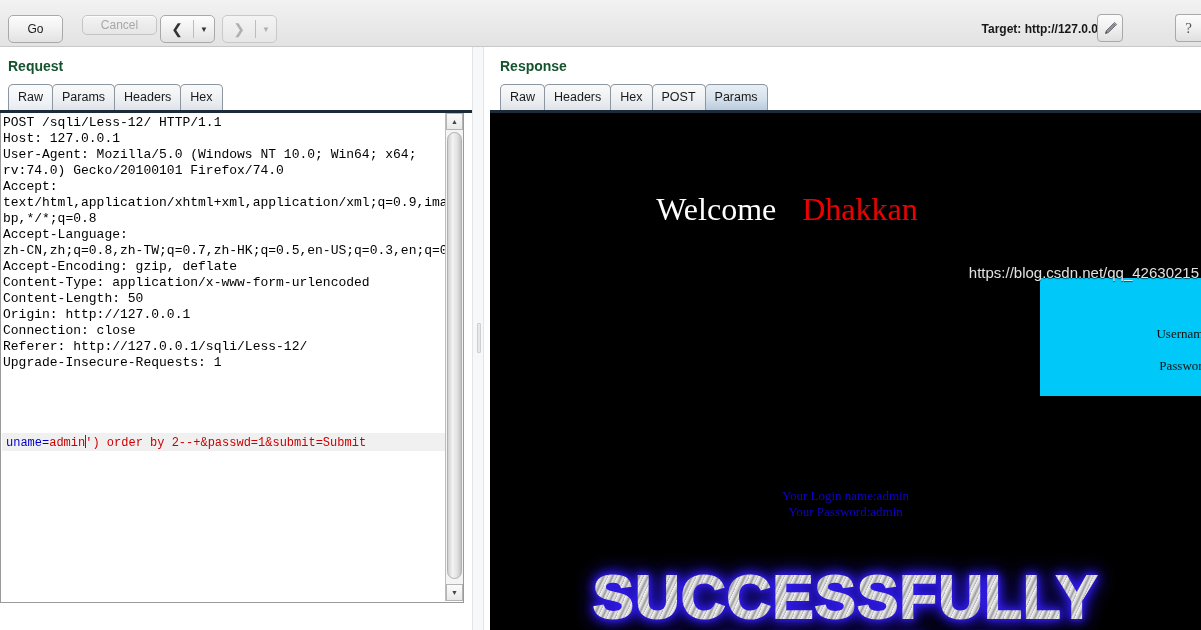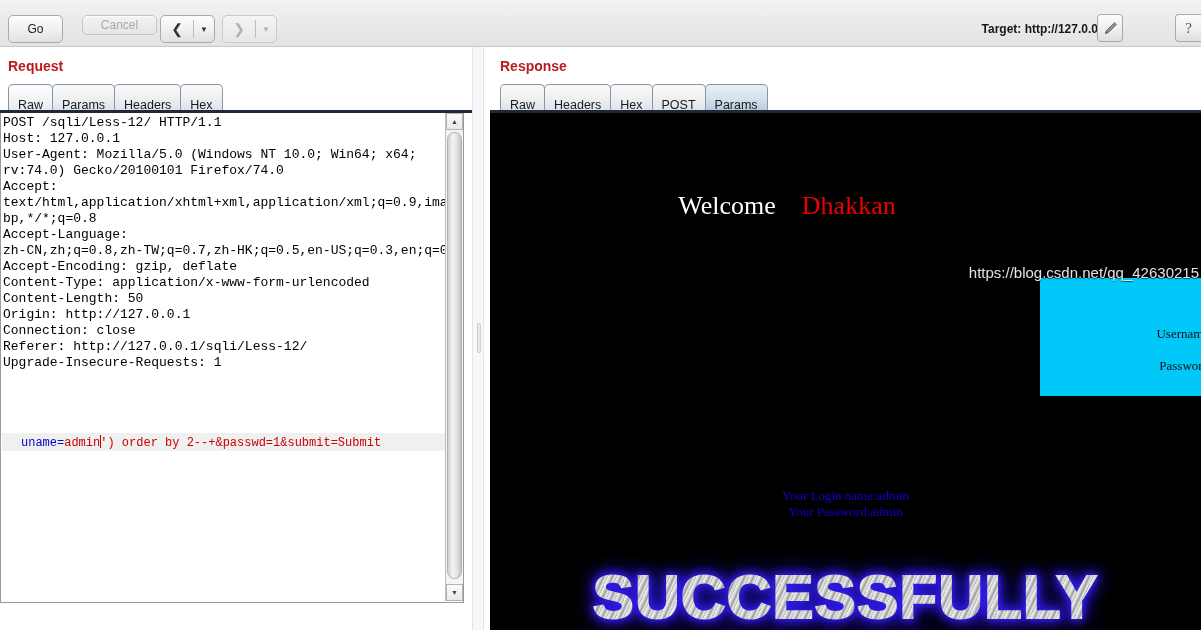--- a/index.html
+++ b/index.html
@@ -71,32 +71,32 @@
   
   #left-panel {
     position: absolute; left: 0; top: 47px; width: 472px; height: 583px;
     background: #ffffff;
   }
   #right-panel {
     position: absolute; left: 484px; top: 47px; width: 717px; height: 583px;
     background: #ffffff;
   }
   .panel-title {
-    position: absolute; font-size: 14px; font-weight: bold; color: #b91c1c;
+    position: absolute; font-size: 14px; font-weight: bold; color: #14532d;
     font-family: "Liberation Sans", sans-serif;
   }
   #req-title { left: 8px; top: 11px; }
   #res-title { left: 16px; top: 11px; }
 
   
   .tabstrip { position: absolute; height: 27px; }
   #req-tabs { left: 8px; top: 37px; }
   #res-tabs { left: 16px; top: 37px; }
   .tab {
-    float: left; height: 26px; padding: 8px 9px;
+    float: left; height: 26px; padding: 0 9px;
     border: 1px solid #8c96a0; border-bottom: none;
     border-radius: 5px 5px 0 0;
     background: linear-gradient(to bottom, #fafafa 0%, #eceff2 60%, #dfe3e8 100%);
     font-size: 12.5px; color: #1a1a1a;
     line-height: 25px; margin-right: -1px; cursor: default;
     position: relative;
   }
   .tab.active {
     background: linear-gradient(to bottom, #f7f9fb 0%, #eaeff4 55%, #cfdae6 100%);
     z-index: 3;
@@ -127,21 +127,21 @@
     color: #000000;
     white-space: pre;
     padding: 1px 0 0 1px;
     overflow: hidden;
   }
   #req-body-line {
     position: absolute; left: 1px; top: 320px; width: 443px; height: 18px;
     background: #f0f0f0;
   }
   #req-body-text {
-    position: absolute; left: 20px; top: 322px;
+    position: absolute; left: 5px; top: 322px;
     font-family: "Liberation Mono", monospace;
     font-size: 12px; line-height: 16px; white-space: pre;
   }
   .tk-blue { color: #0000cc; }
   .tk-red  { color: #cc0000; }
   .caret {
     display: inline-block; width: 1px; height: 13px;
     background: #c00000; vertical-align: -2px;
     margin: 0 -1px 0 0;
   }
@@ -180,21 +180,21 @@
   
   #render-area {
     position: absolute; left: 6px; top: 66px; width: 711px; height: 560px;
     background: #000000;
     overflow: hidden;
   }
   #welcome-row {
     position: absolute; left: 0; top: 78px; width: 594px;
     text-align: center;
     font-family: "Liberation Serif", serif;
-    font-size: 26px;
+    font-size: 32px;
     white-space: nowrap;
   }
   #welcome-word { color: #ffffff; }
   #welcome-name { color: #ee0000; margin-left: 26px; }
 
   #login-box {
     position: absolute; left: 550px; top: 165px; width: 200px; height: 118px;
     background: #00c8f8;
   }
   .lb-label {

